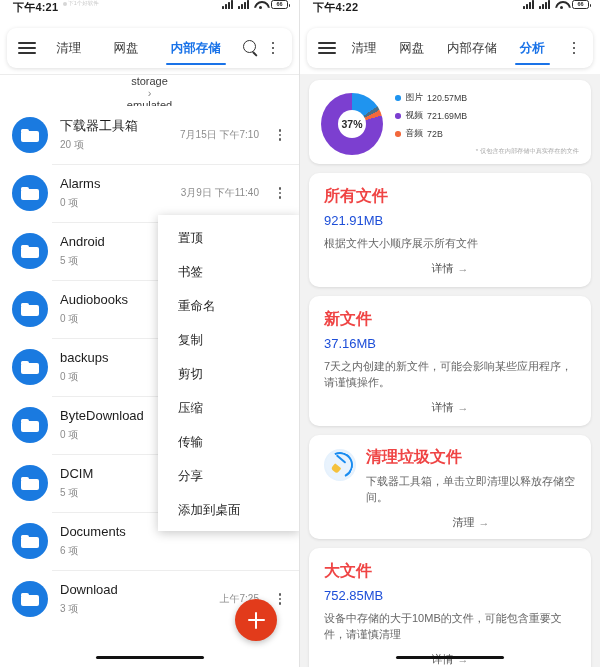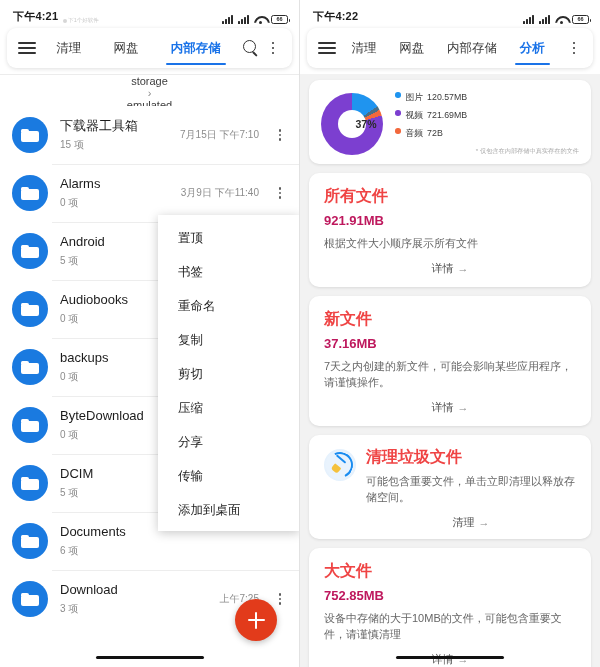--- a/index.html
+++ b/index.html
@@ -12,21 +12,21 @@
   .screens { display: flex; width: 600px; height: 667px; }
   .phone {
     width: 300px; height: 667px; position: relative;
     background: #f2f2f2; overflow: hidden;
   }
   .phone.left { border-right: 1px solid #e2e2e2; }
 
   
   .statusbar {
     height: 24px; background: #ffffff;
-    display: flex; align-items: flex-end;
+    display: flex; align-items: flex-start;
     padding: 0 11px 0 13px; position: relative; z-index: 5;
   }
   .sb-time { font-size: 11px; font-weight: bold; color: #1d1d1d; letter-spacing: .2px; }
   .sb-watermark {
     font-size: 5.5px; color: #c8c8c8; margin-left: 5px;
     display: flex; align-items: center; gap: 1px; white-space: nowrap;
   }
   .wm-dot { width: 4px; height: 4px; border-radius: 50%; background: #d6d6d6; display: inline-block; }
   .sb-right { margin-left: auto; display: flex; align-items: center; gap: 5px; }
   .sig { display: flex; align-items: flex-end; gap: 1px; height: 9px; }
@@ -163,35 +163,35 @@
   
   .donutcard { display:flex; align-items:center; padding: 12px 12px 8px; }
   .donut {
     width: 62px; height: 62px; border-radius: 50%; flex: 0 0 62px; position: relative;
   }
   .donut::after {
     content:""; position:absolute; left:17px; top:17px; width:28px; height:28px;
     border-radius:50%; background:#fff;
   }
   .donut-pct {
-    position:absolute; left:14px; top:0; width:62px; height:62px;
+    position:absolute; left:0; top:0; width:62px; height:62px;
     display:flex; align-items:center; justify-content:center;
     font-size: 10.5px; font-weight:bold; color:#2b2b2b; z-index:2;
   }
   .legend { margin-left: 12px; flex:1; }
   .legend-grid { display:flex; }
   .legend-col { flex:1; }
-  .legend-item { display:flex; font-size: 8.8px; color:#3b3b3b; margin-bottom: 6px;}
+  .legend-item { display:flex; align-items:center; font-size: 8.8px; color:#3b3b3b; margin-bottom: 6px;}
   .dot { width: 5.5px; height:5.5px; border-radius:50%; margin-right:5px; flex:0 0 5.5px;}
   .legend-name { margin-right: 4px; }
   .legend-val { color:#3b3b3b;}
   .legend-note { font-size: 6.2px; color:#a9a9a9; text-align:right; margin-top:1px;}
 
   .card-title { font-size: 16px; font-weight:bold; color:#ef4444;}
-  .card-size { font-size: 13px; color:#be185d; margin-top: 6px; font-weight:700;}
+  .card-size { font-size: 13px; color:#1d4ed8; margin-top: 6px; font-weight:400;}
   .card-desc { font-size: 11px; color:#666; margin-top: 7px; line-height:1.5;}
   .card-action {
     display:flex; align-items:center; justify-content:center; gap:4px;
     margin-top: 9px; font-size: 11px; color:#555; cursor:pointer;
   }
   .arrow-r { font-size: 11px; color:#888; }
 
   .cleancard { display:flex; padding: 12px 15px 9px; }
   .broom-ico {
     width: 32px; height:32px; border-radius:50%; flex:0 0 32px;
@@ -281,21 +281,21 @@
       </div>
     </div>
 
     <div class="filelist">
       <div class="filerow">
         <div class="folder-ico">
             <span class="folder-glyph"></span>
           </div>
         <div class="fileinfo">
           <div class="fname">下载器工具箱</div>
-          <div class="fmeta">15 项</div>
+          <div class="fmeta">20 项</div>
         </div>
         <div class="ftime">7月15日 下午7:10</div>
         <div class="row-kebab">
             <i></i>
             <i></i>
             <i></i>
           </div>
       </div>
       <div class="filerow">
         <div class="folder-ico">
@@ -390,22 +390,22 @@
 
     </div>
 
     <div class="ctxmenu">
       <div class="ctxitem">置顶</div>
       <div class="ctxitem">书签</div>
       <div class="ctxitem">重命名</div>
       <div class="ctxitem">复制</div>
       <div class="ctxitem">剪切</div>
       <div class="ctxitem">压缩</div>
+      <div class="ctxitem">传输</div>
       <div class="ctxitem">分享</div>
-      <div class="ctxitem">传输</div>
       <div class="ctxitem">添加到桌面</div>
     </div>
 
     <div class="fab">
         <span class="fab-plus"></span>
       </div>
     <div class="homebar"></div>
   </div>
 
   <div class="phone right">
@@ -504,21 +504,21 @@
       </div>
 
       <div class="card cleancard">
         <div class="broom-ico">
           <span class="broom-arc"></span>
             <span class="broom-stick"></span>
             <span class="broom-head"></span>
         </div>
         <div class="clean-body">
           <div class="card-title">清理垃圾文件</div>
-          <div class="card-desc">可能包含重要文件，单击立即清理以释放存储空间。</div>
+          <div class="card-desc">下载器工具箱，单击立即清理以释放存储空间。</div>
           <div class="card-action">
             <span>清理</span>
             <span class="arrow-r">→</span>
           </div>
         </div>
       </div>
 
       <div class="card">
         <div class="card-title">大文件</div>
         <div class="card-size">752.85MB</div>

